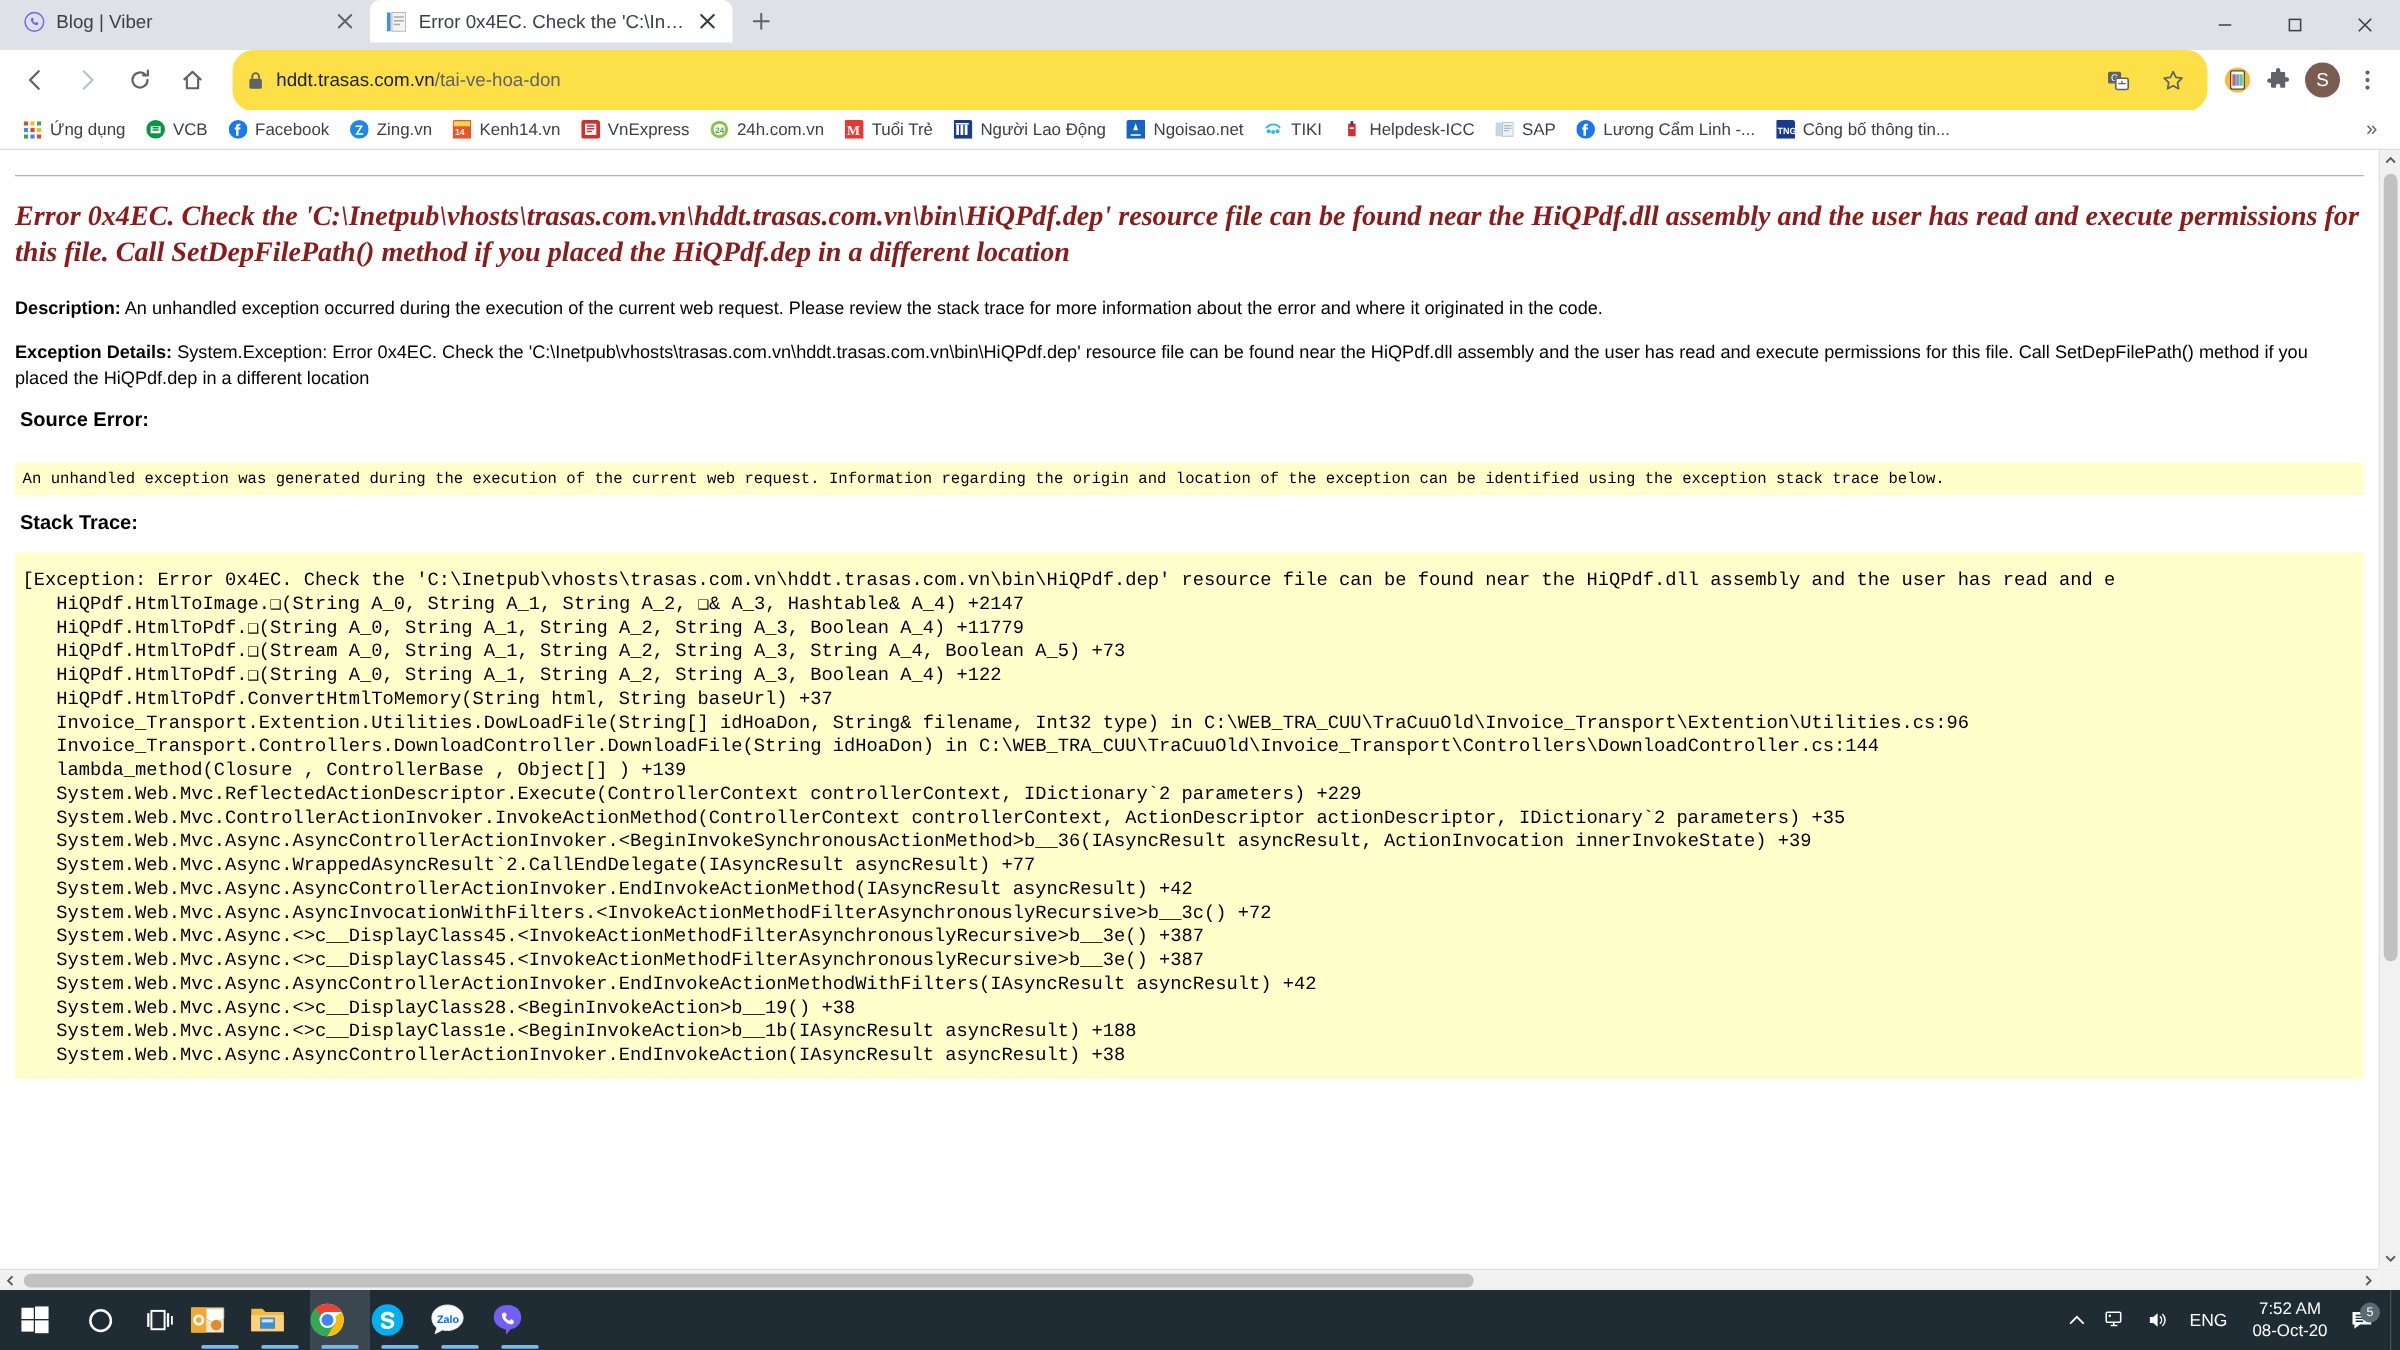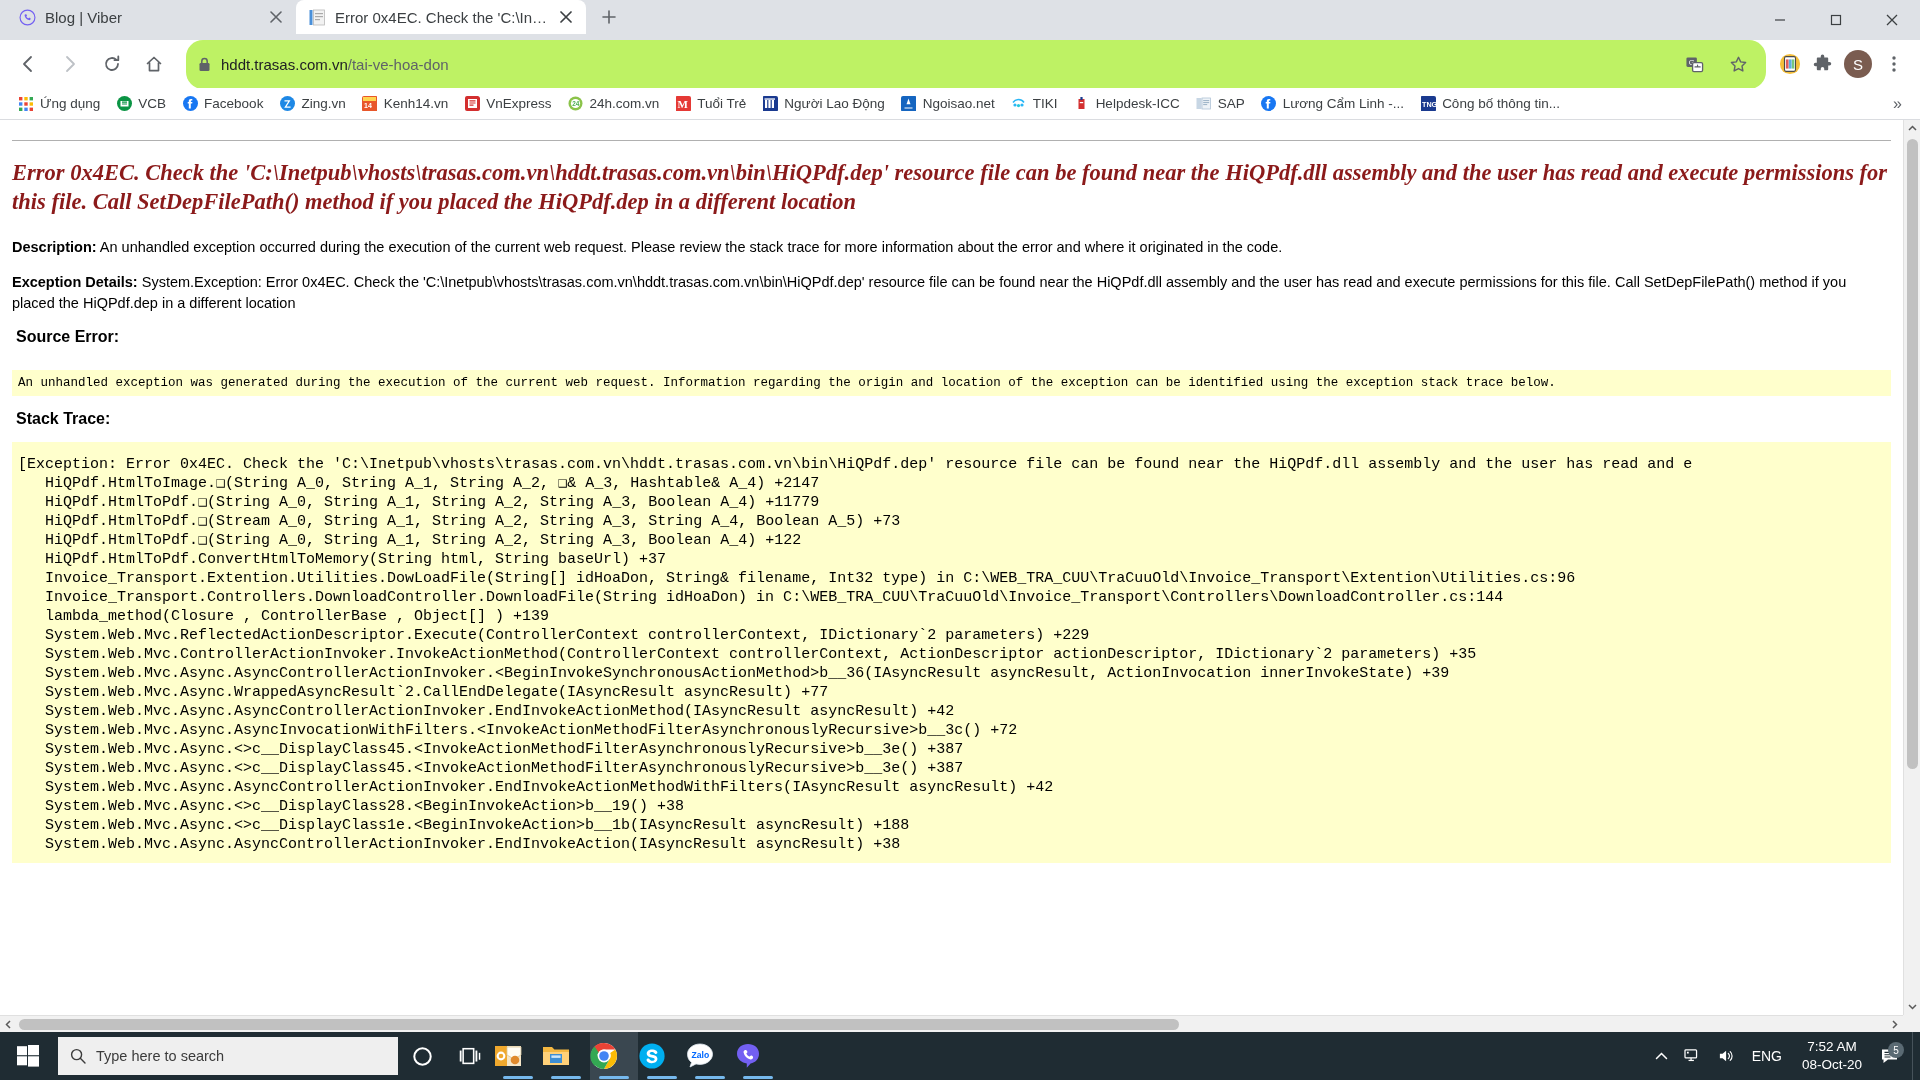--- a/index.html
+++ b/index.html
@@ -61,21 +61,21 @@
     height: 48px; background: #ffffff; display: flex; align-items: center;
     padding: 0 10px;
   }
   .navbtn {
     width: 36px; height: 36px; margin-right: 6px;
     display:flex; align-items:center; justify-content:center;
     color: #5f6368; border-radius: 50%;
   }
   .navbtn.disabled { color: #bdc1c6; }
   .omnibox {
-    flex: 1 1 auto; height: 49px; background: #bef264;
+    flex: 1 1 auto; height: 49px; background: #fde047;
     border-radius: 17px; display: flex; align-items: center;
     padding: 0 12px; margin: 0 8px; min-width: 0;
   }
   .omnibox .lock { margin-right: 10px; display:flex; color:#5f6368; }
   .omnibox .url {
     font-size: 15px; color: #202124; white-space: nowrap;
     overflow: hidden; text-overflow: ellipsis;
   }
   .omnibox .url .host { color: #202124; }
   .omnibox .url .path { color: #5f6368; }
@@ -586,29 +586,20 @@
 
   <span class="startbtn">
     <svg width="22" height="22" viewBox="0 0 22 22">
       <rect x="0" y="1.2" width="10" height="9" fill="#fff"></rect>
         <rect x="11" y="0" width="11" height="10.2" fill="#fff"></rect>
       <rect x="0" y="11.3" width="10" height="9" fill="#fff"></rect>
         <rect x="11" y="11.3" width="11" height="10.3" fill="#fff"></rect>
     </svg>
   </span>
 
-  <div class="searchbox">
-    <span class="si">
-      <svg width="16" height="16" viewBox="0 0 16 16">
-          <circle cx="6.6" cy="6.6" r="5" fill="none" stroke="#3b3b3b" stroke-width="1.4"></circle>
-          <path d="M10.3 10.3L15 15" stroke="#3b3b3b" stroke-width="1.4" stroke-linecap="round"></path>
-        </svg>
-    </span>
-    <span>Type here to search</span>
-  </div>
 
   <span class="tbsysicon">
     <svg width="21" height="21" viewBox="0 0 22 22">
         <circle cx="11" cy="11" r="8.6" fill="none" stroke="#fff" stroke-width="2.1"></circle>
       </svg>
   </span>
 
   <span class="tbsysicon">
     <svg width="22" height="19" viewBox="0 0 24 20">
       <rect x="0.8" y="3.5" width="2" height="12" fill="#fff"></rect>

